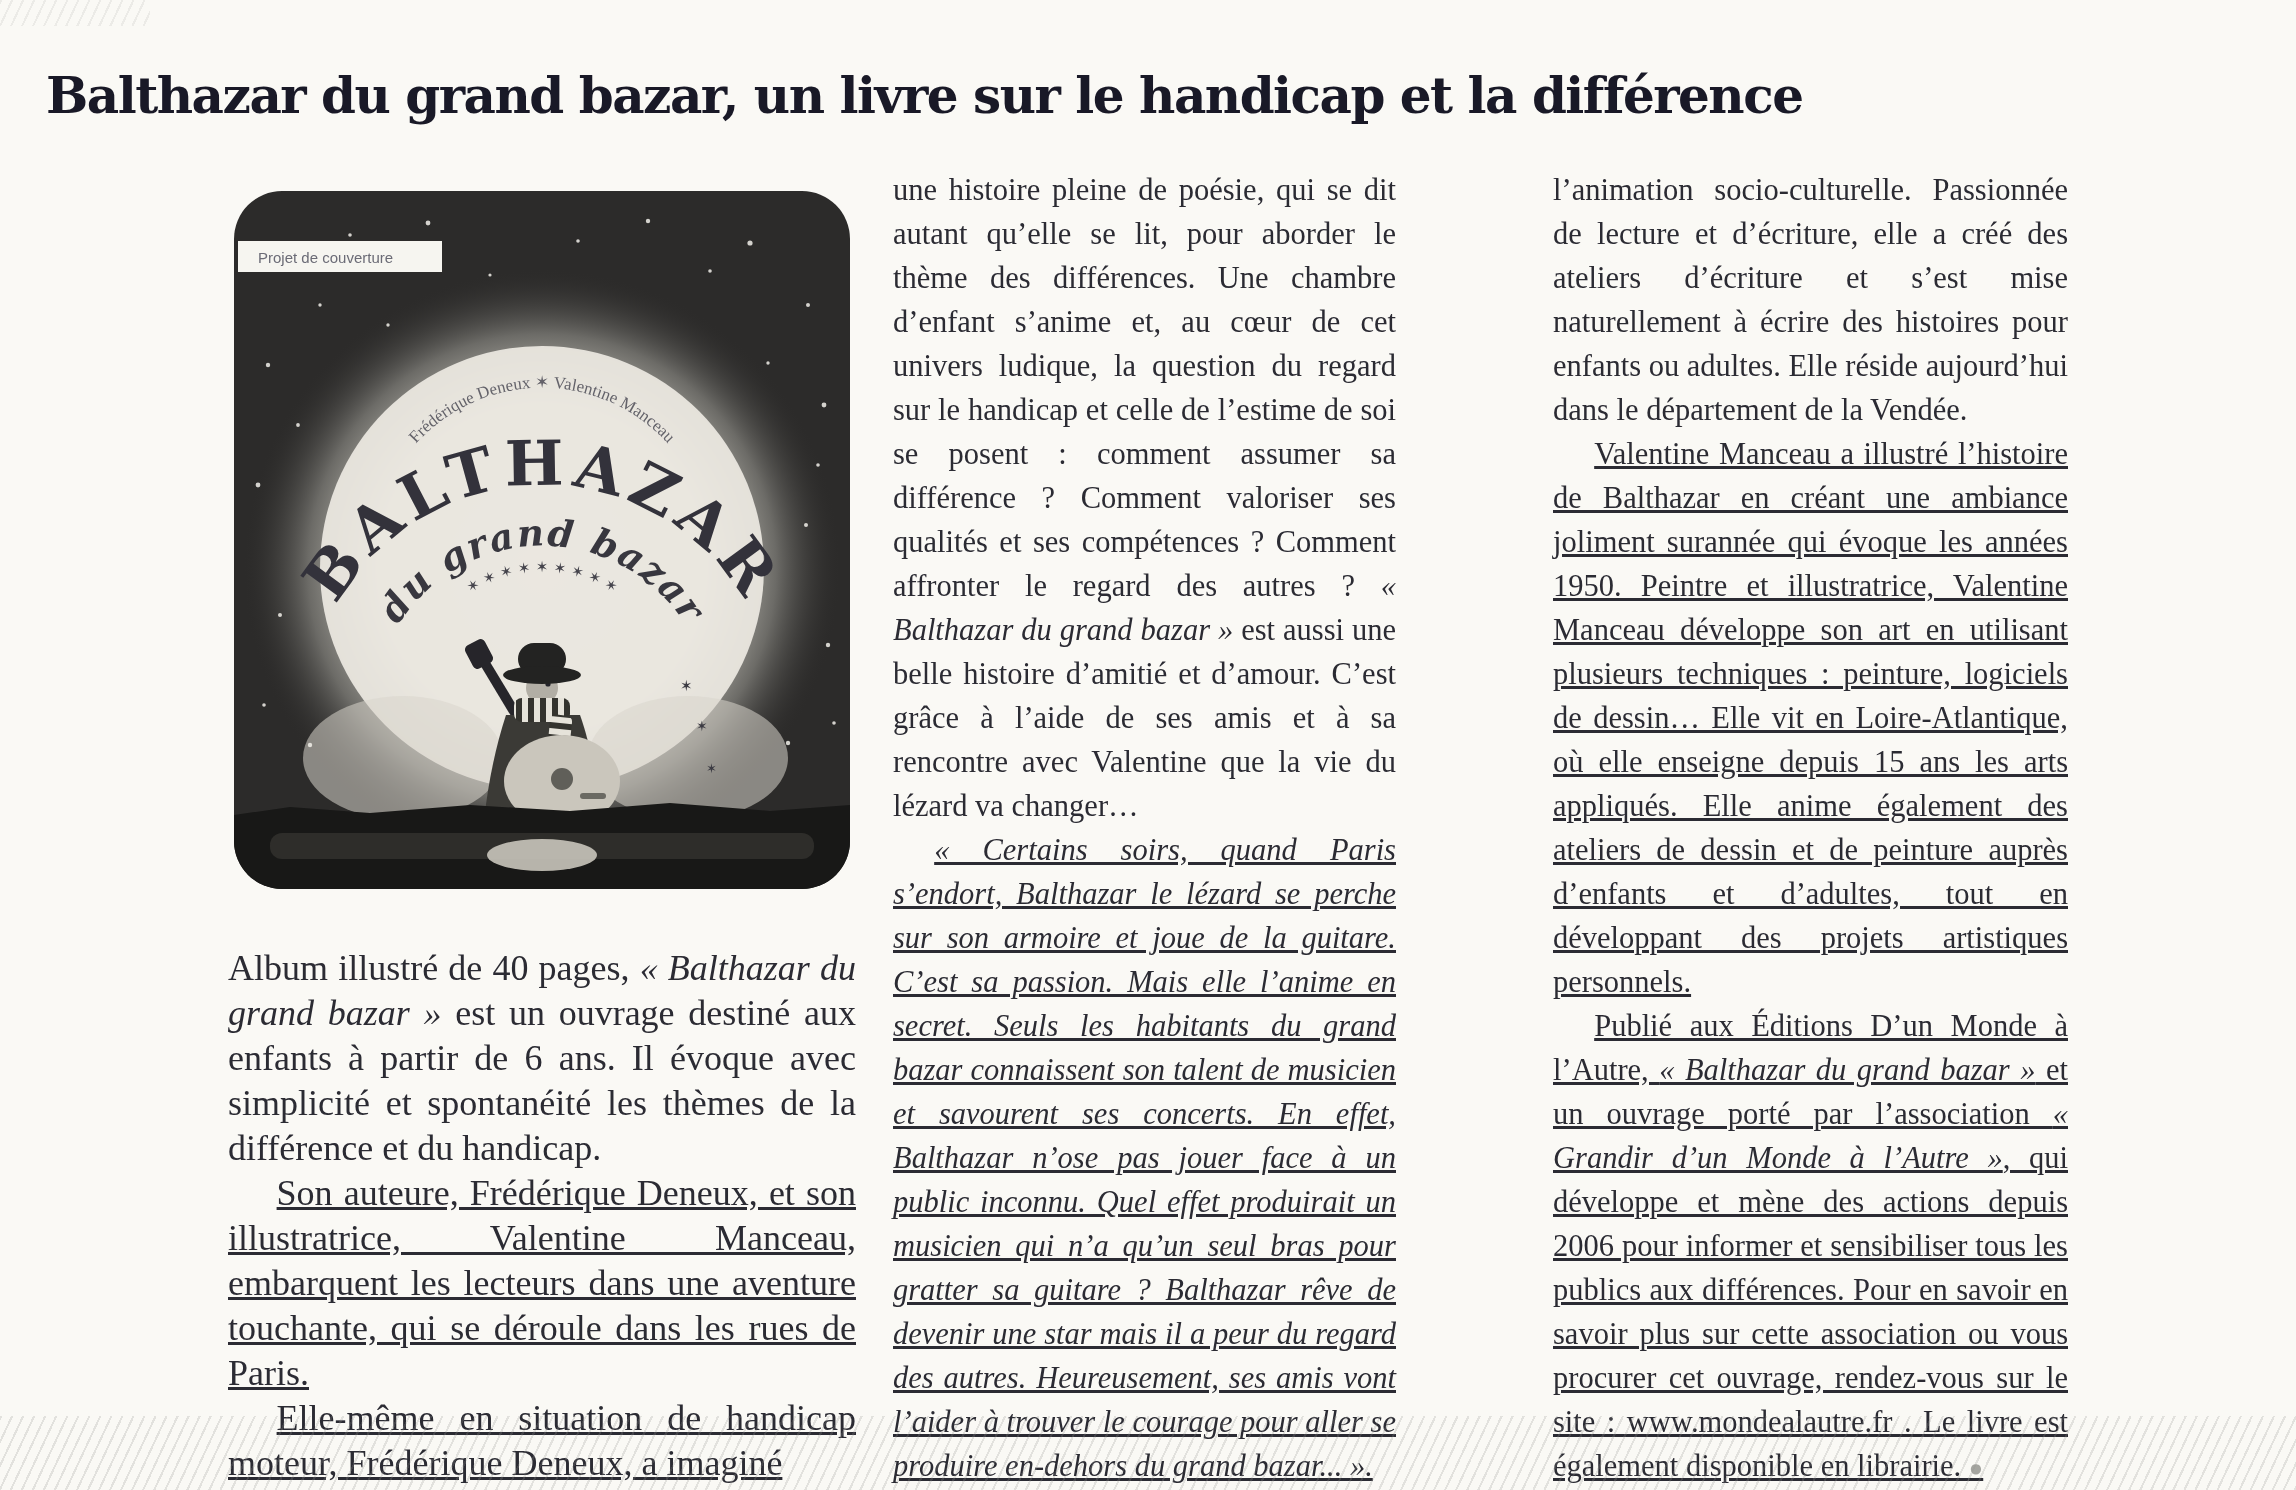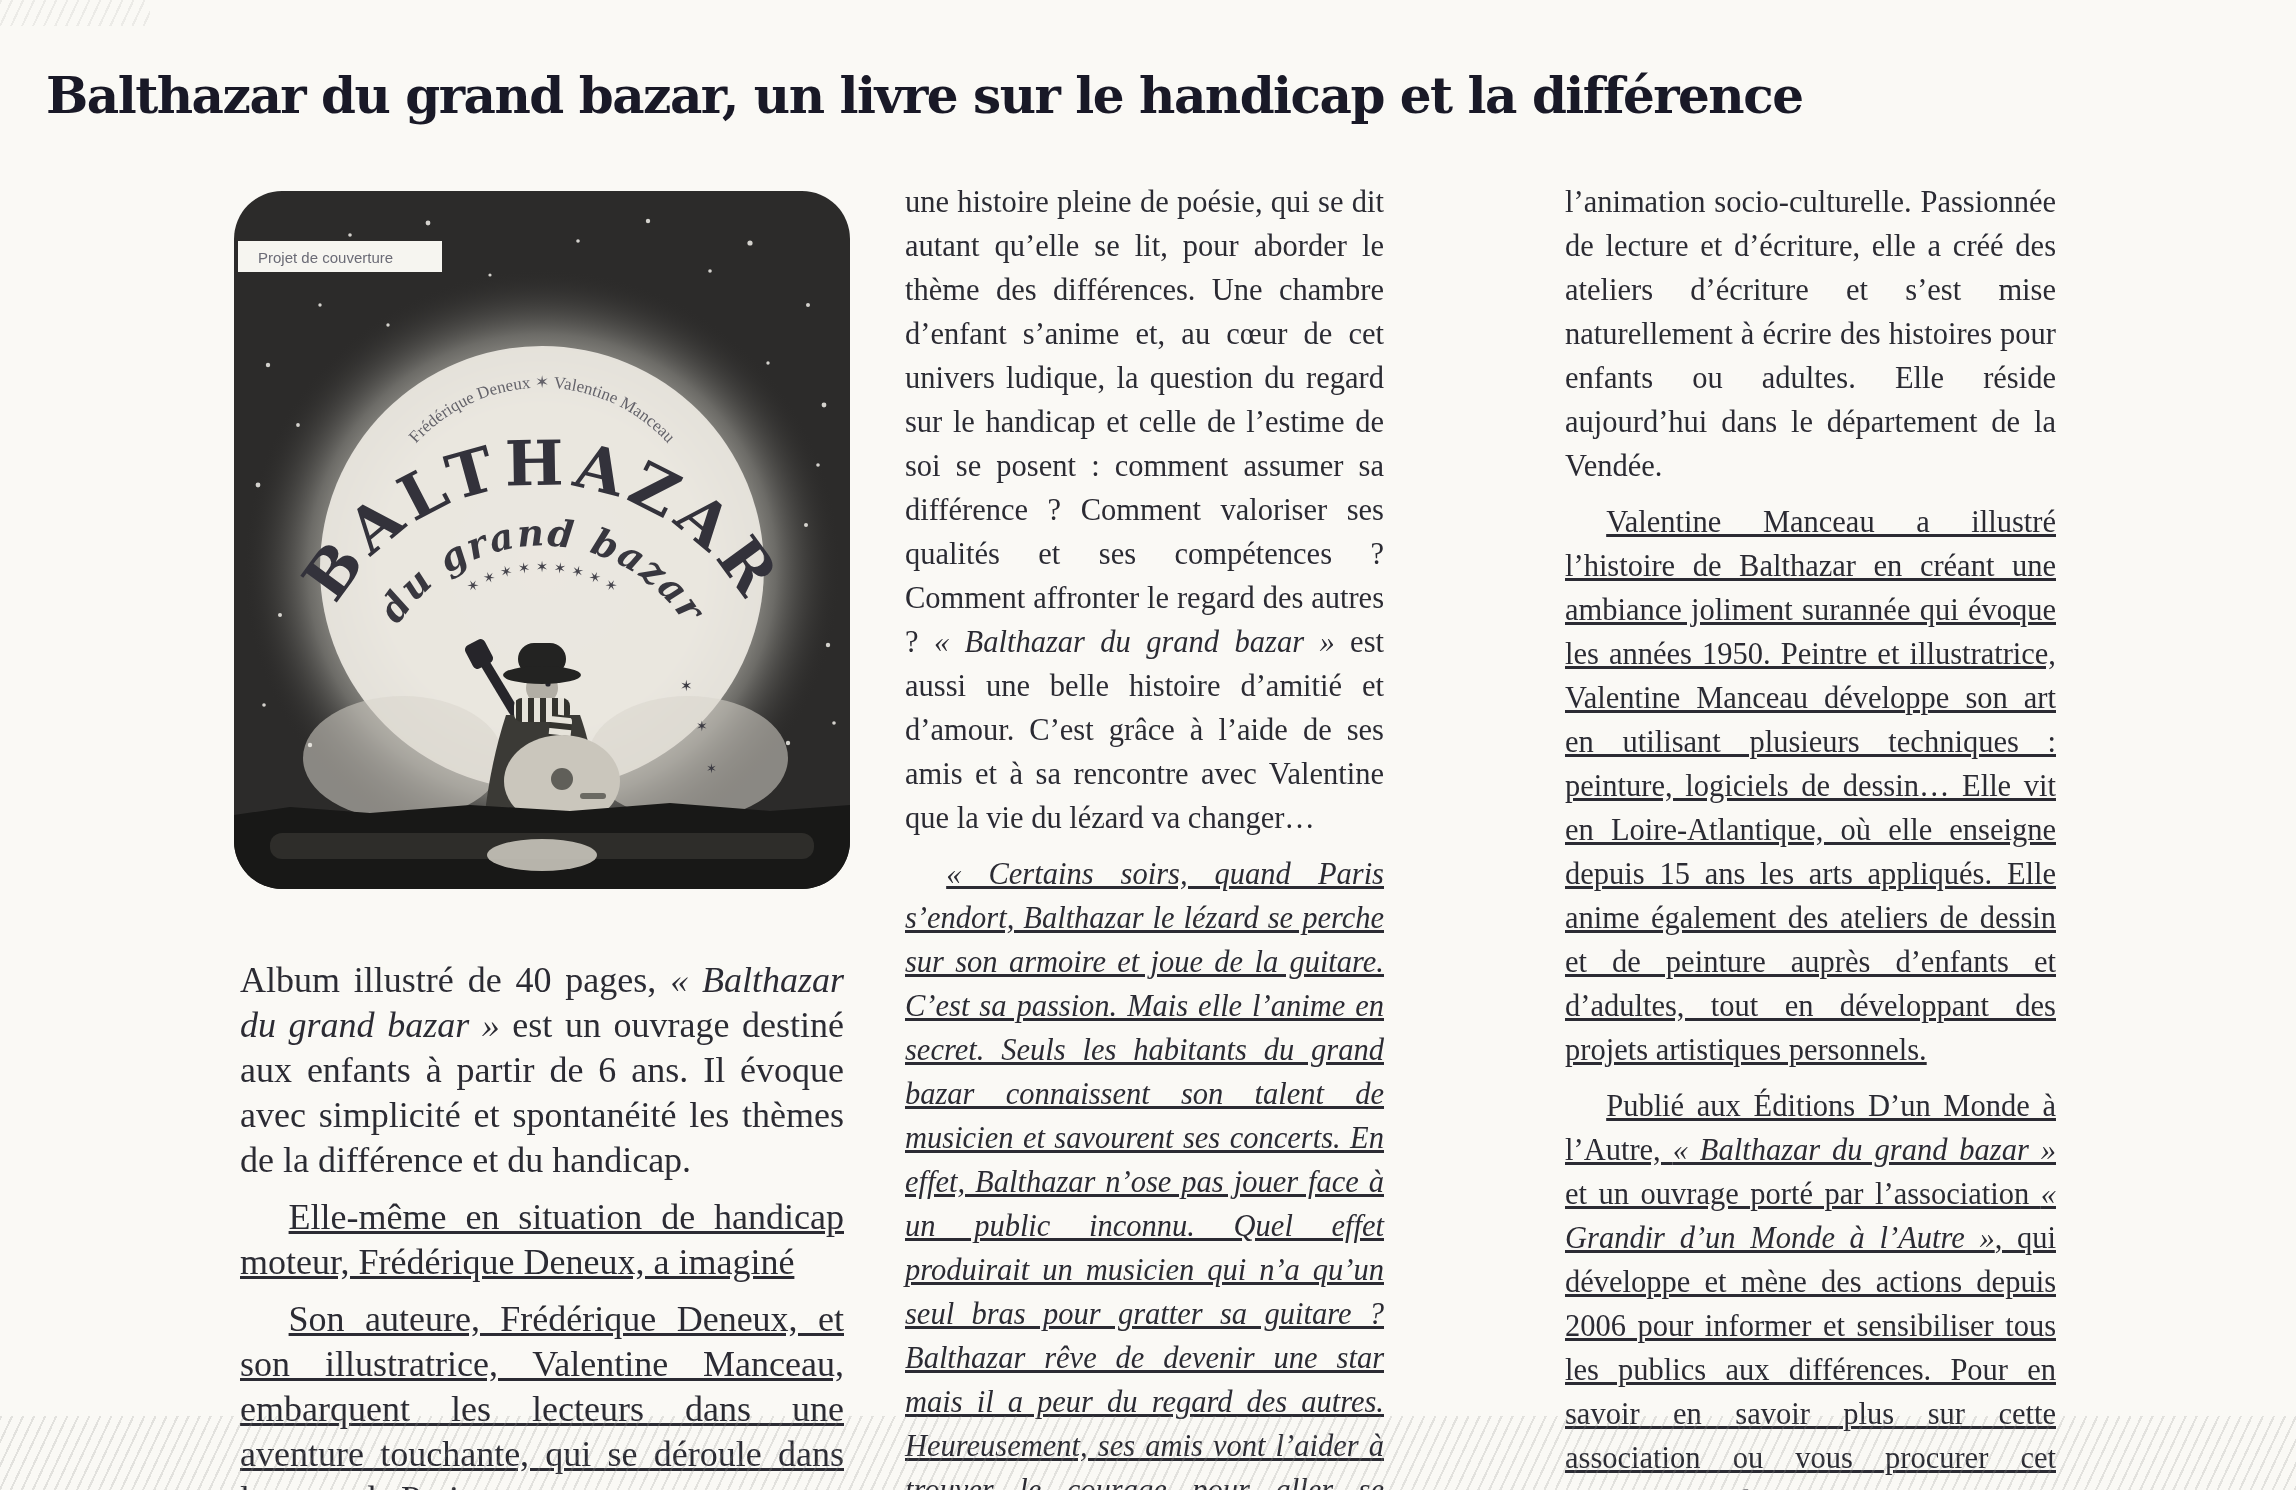--- a/index.html
+++ b/index.html
@@ -20,21 +20,21 @@
   .headline{
     position:absolute;left:46px;top:34px;
     font-family:"DejaVu Serif","Liberation Serif",serif;
     font-weight:bold;font-size:50px;line-height:1.1;
     letter-spacing:-1.5px;color:#191927;white-space:nowrap;
   }
   .colblock{position:absolute;font-size:30.5px;line-height:44px;text-align:justify;}
   .col-caption{left:228px;top:946px;width:628px;font-size:36px;line-height:45px;}
   .col-mid{left:893px;top:168px;width:503px;}
   .col-right{left:1553px;top:168px;width:515px;}
-  .para{margin:12px;text-align:justify;}
+  .para{margin:0;text-align:justify;}
   .para.indent{text-indent:1.35em;text-decoration:underline;}
   .it{font-style:italic;}
   .dot{font-style:normal;color:#a5a5a0;font-size:.78em;}
   .cover-wrap{position:absolute;left:228px;top:183px;width:628px;height:730px;}
   .cover-wrap svg{display:block;width:100%;height:100%;}
 </style>
 </head>
 <body>
 
 <div class="page">
@@ -140,22 +140,22 @@
         <ellipse cx="314" cy="672" rx="55" ry="16" fill="#c6c2b9" opacity="0.92"></ellipse>
 
         <rect x="10" y="58" width="204" height="31" fill="#f6f5f0"></rect>
         <text x="30" y="80" font-family="Liberation Sans, sans-serif" font-size="15" fill="#6b6b76">Projet de couverture</text>
       </g>
     </svg>
   </div>
 
   <div class="colblock col-caption">
       <p class="para"><span>Album illustré de 40 pages, </span><span class="it">« Balthazar du grand bazar »</span><span> est un ouvrage destiné aux enfants à partir de 6 ans. Il évoque avec simplicité et spontanéité les thèmes de la différence et du handicap.</span></p>
+      <p class="para indent"><span>Son auteure, Frédérique Deneux, et son illustratrice, Valentine Manceau, embarquent les lecteurs dans une aventure touchante, qui se déroule dans les rues de Paris.</span></p>
       <p class="para indent"><span>Elle-même en situation de handicap moteur, Frédérique Deneux, a imaginé</span></p>
-      <p class="para indent"><span>Son auteure, Frédérique Deneux, et son illustratrice, Valentine Manceau, embarquent les lecteurs dans une aventure touchante, qui se déroule dans les rues de Paris.</span></p>
     </div>
 
   <div class="colblock col-mid">
       <p class="para"><span>une histoire pleine de poésie, qui se dit autant qu’elle se lit, pour aborder le thème des différences. Une chambre d’enfant s’anime et, au cœur de cet univers ludique, la question du regard sur le handicap et celle de l’estime de soi se posent : comment assumer sa différence ? Comment valoriser ses qualités et ses compétences ? Comment affronter le regard des autres ? </span><span class="it">« Balthazar du grand bazar »</span><span> est aussi une belle histoire d’amitié et d’amour. C’est grâce à l’aide de ses amis et à sa rencontre avec Valentine que la vie du lézard va changer…</span></p>
       <p class="para indent"><span class="it">« Certains soirs, quand Paris s’endort, Balthazar le lézard se perche sur son armoire et joue de la guitare. C’est sa passion. Mais elle l’anime en secret. Seuls les habitants du grand bazar connaissent son talent de musicien et savourent ses concerts. En effet, Balthazar n’ose pas jouer face à un public inconnu. Quel effet produirait un musicien qui n’a qu’un seul bras pour gratter sa guitare ? Balthazar rêve de devenir une star mais il a peur du regard des autres. Heureusement, ses amis vont l’aider à trouver le courage pour aller se produire en-dehors du grand bazar... ».</span></p>
       <p class="para indent"></p>
     </div>
 
   <div class="colblock col-right">
       <p class="para"><span>l’animation socio-culturelle. Passionnée de lecture et d’écriture, elle a créé des ateliers d’écriture et s’est mise naturellement à écrire des histoires pour enfants ou adultes. Elle réside aujourd’hui dans le département de la Vendée.</span></p>

